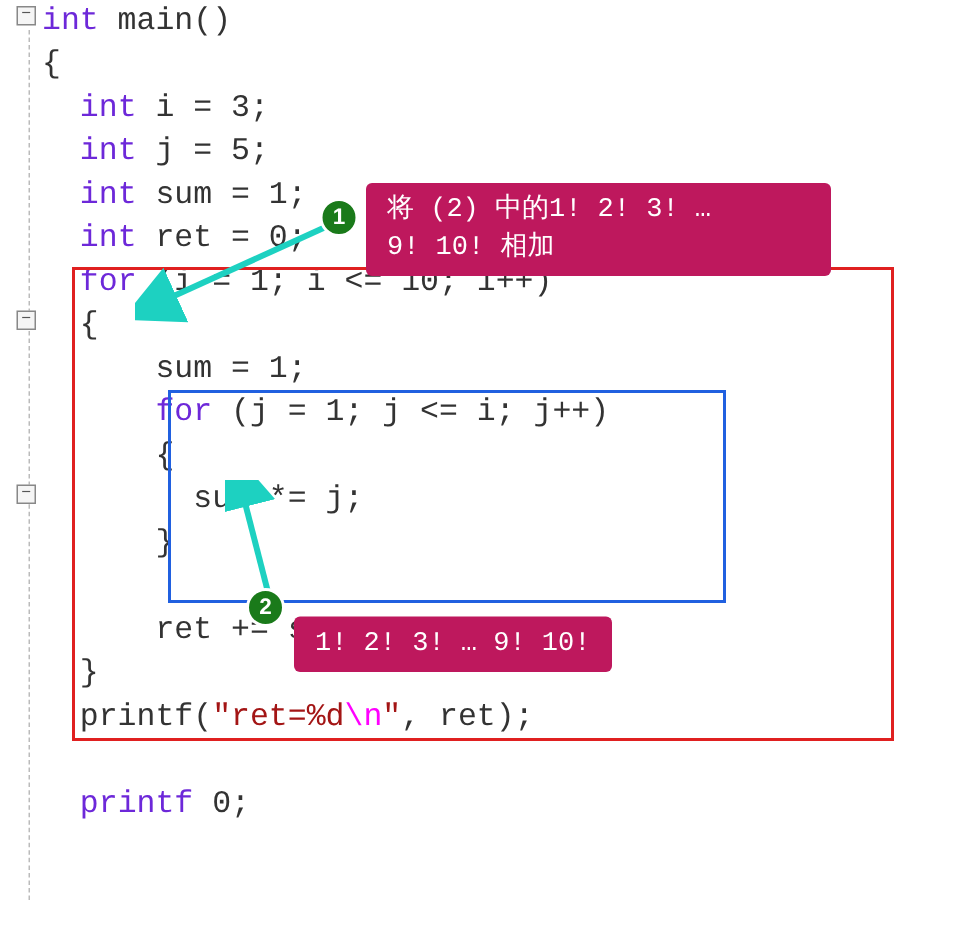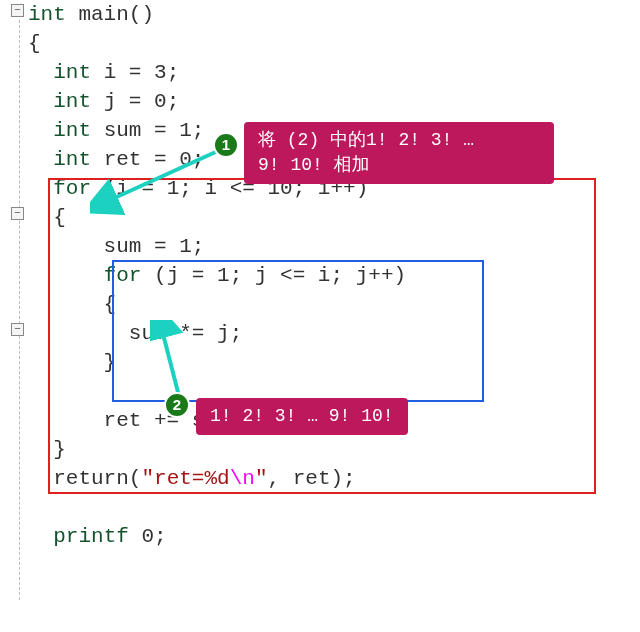--- a/index.html
+++ b/index.html
@@ -41,21 +41,21 @@
     }
     .code-area {
       position: absolute;
       left: 28px;
       top: 0;
       width: 612px;
       white-space: pre;
       line-height: 29px;
       color: #333;
     }
-    .kw { color: #14532d; }
+    .kw { color: #6d28d9; }
     .str { color: #a31515; }
     .esc { color: #ff00ff; }
     .red-box {
       position: absolute;
       border: 2px solid #e02020;
       pointer-events: none;
     }
     .blue-box {
       position: absolute;
       border: 2px solid #2060e0;
@@ -98,34 +98,34 @@
 <div class="gutter">
   <div class="dotted-line" style="top:20px; height:580px;"></div>
   <div class="fold-box" style="top:4px;">−</div>
   <div class="fold-box" style="top:207px;">−</div>
   <div class="fold-box" style="top:323px;">−</div>
 </div>
 
 <div class="code-area"><span class="kw">int</span><span> main()</span>
 <span>{</span>
 <span>  </span><span class="kw">int</span><span> i = 3;</span>
-<span>  </span><span class="kw">int</span><span> j = 0;</span>
+<span>  </span><span class="kw">int</span><span> j = 5;</span>
 <span>  </span><span class="kw">int</span><span> sum = 1;</span>
 <span>  </span><span class="kw">int</span><span> ret = 0;</span>
 <span>  </span><span class="kw">for</span><span> (i = 1; i &lt;= 10; i++)</span>
 <span>  {</span>
 <span>      sum = 1;</span>
 <span>      </span><span class="kw">for</span><span> (j = 1; j &lt;= i; j++)</span>
 <span>      {</span>
 <span>        sum *= j;</span>
 <span>      }</span>
 <span></span>
 <span>      ret += sum;</span>
 <span>  }</span>
-<span>  return(</span><span class="str">"</span><span class="str">ret=%d</span><span class="esc">\n</span><span class="str">"</span><span>, ret);</span>
+<span>  printf(</span><span class="str">"</span><span class="str">ret=%d</span><span class="esc">\n</span><span class="str">"</span><span>, ret);</span>
 <span></span>
 <span>  </span><span class="kw">printf</span><span> 0;</span></div>
 
 <div class="red-box" style="left:48px; top:178px; width:548px; height:316px;"></div>
 <div class="blue-box" style="left:112px; top:260px; width:372px; height:142px;"></div>
 
 <svg class="arrow" style="left:90px; top:140px;" width="140" height="80">
   <defs>
     <marker id="ah1" markerWidth="10" markerHeight="10" refX="2" refY="5" orient="auto">
       <polygon points="0,0 10,5 0,10" fill="#1dd1c1"></polygon>
@@ -141,13 +141,13 @@
     </marker>
   </defs>
   <line x1="30" y1="80" x2="12" y2="10" stroke="#1dd1c1" stroke-width="4" marker-end="url(#ah2)"></line>
 </svg>
 
 <div class="badge" style="left:213px; top:132px;">1</div>
 <div class="callout" style="left:244px; top:122px; width:310px; white-space:pre-line;">将  (2)  中的1!  2!  3!  …
 9!  10!  相加</div>
 
 <div class="badge" style="left:164px; top:392px;">2</div>
-<div class="callout" style="left:196px; top:398px;">1!  2!  3!  … 9!  10!</div>
+<div class="callout" style="left:196px; top:411px;">1!  2!  3!  … 9!  10!</div>
 
 </body></html>

